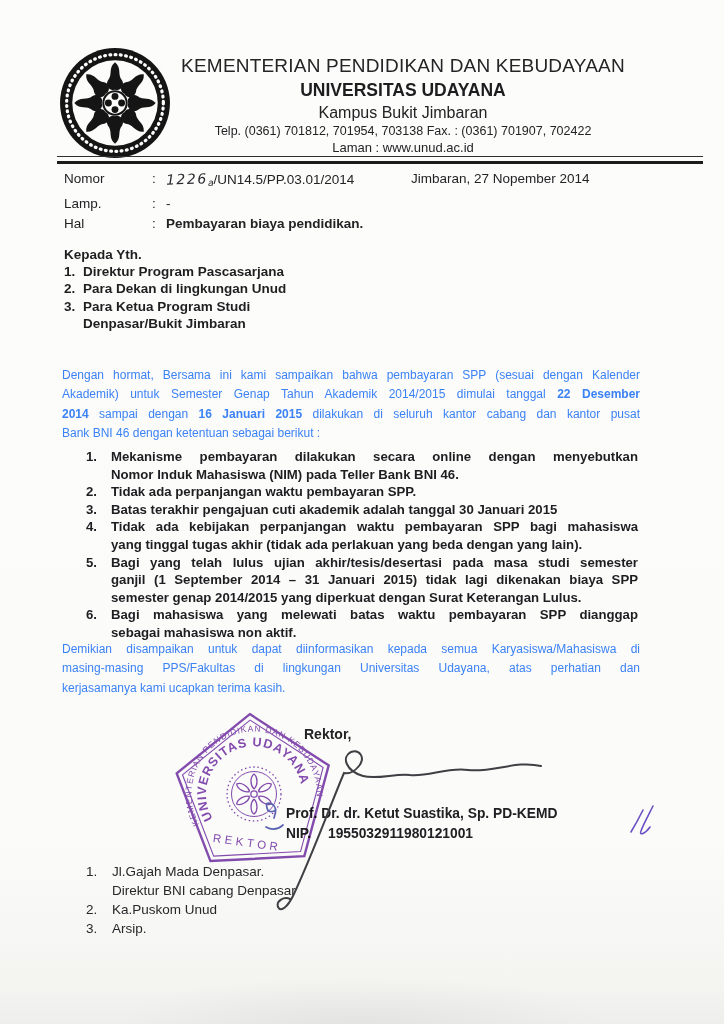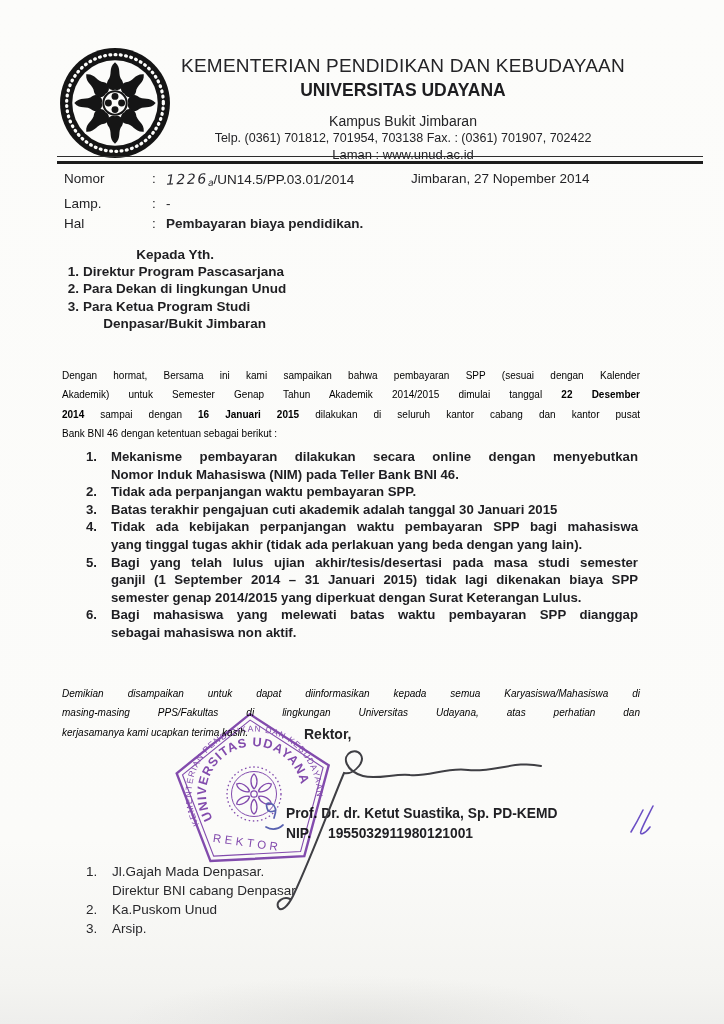--- a/index.html
+++ b/index.html
@@ -7,44 +7,44 @@
     width:724px;height:1024px;position:relative;overflow:hidden;
     background:linear-gradient(180deg,#fcfcfa 0%,#fbfbf9 82%,#f4f4f1 96%,#eeeeec 100%);
     font-family:"Liberation Sans",sans-serif;color:#232326;
   }
   .abs{position:absolute;}
   
   .logo{left:58px;top:46px;width:114px;height:114px;}
   .hdr{left:106px;top:0;width:594px;text-align:center;}
   .hdr-ministry{margin-top:55px;font-size:19px;letter-spacing:.2px;color:#242427;}
   .hdr-univ{margin-top:3px;font-size:17.5px;font-weight:700;color:#1d1d20;}
-  .hdr-campus{margin-top:12px;font-size:14px;}
+  .hdr-campus{margin-top:3px;font-size:16px;}
   .hdr-phone{margin-top:2px;font-size:12.5px;}
   .hdr-web{margin-top:2px;font-size:13px;}
   .rule{left:57px;top:156px;width:646px;height:4px;
     border-top:1.5px solid #2e2e2e;border-bottom:3.2px solid #1c1c1c;}
   
   .meta{left:64px;top:169px;font-size:13.5px;line-height:20.5px;}
   .meta-row{display:flex;}
   .mlabel{width:88px;}
   .mcolon{width:14px;}
   .hand{font-family:"DejaVu Sans",sans-serif;font-style:italic;font-size:14px;
     letter-spacing:1.5px;color:#2a2a30;transform:rotate(-2deg);display:inline-block;}
   .hand-sub{font-size:9.5px;letter-spacing:0;vertical-align:-2px;}
   .bold{font-weight:700;}
   .dateline{left:411px;top:171px;font-size:13.5px;}
   
-  .rcp{left:64px;top:246px;font-size:13.5px;font-weight:700;line-height:17.2px;color:#1f1f22;text-align:center;}
+  .rcp{left:64px;top:246px;font-size:13.5px;font-weight:700;line-height:17.2px;color:#1f1f22;}
   .rcp-line{display:flex;}
   .rcp-num{width:19px;flex:none;}
   .rcp-cont{margin-left:19px;}
   
-  .para{font-size:10px;line-height:19.4px;color:#000000;width:578px;}
+  .para{font-size:12px;line-height:19.4px;color:#3b82f6;width:578px;}
   .opening{left:62px;top:366px;}
-  .closing{left:62px;top:684px;font-style:italic;}
+  .closing{left:62px;top:640px;}
   .jl{text-align:justify;text-align-last:justify;}
   
   .prov{left:86px;top:448px;width:552px;font-size:13.2px;font-weight:700;
     line-height:17.6px;color:#1e1e22;}
   .prov-item{display:flex;}
   .pnum{width:25px;flex:none;}
   .ptxt{flex:1;}
   
   .rektor{left:304px;top:726px;font-size:14px;font-weight:700;}
   .sig-name{left:286px;top:804px;font-size:13.8px;font-weight:700;line-height:19.5px;color:#202024;}

